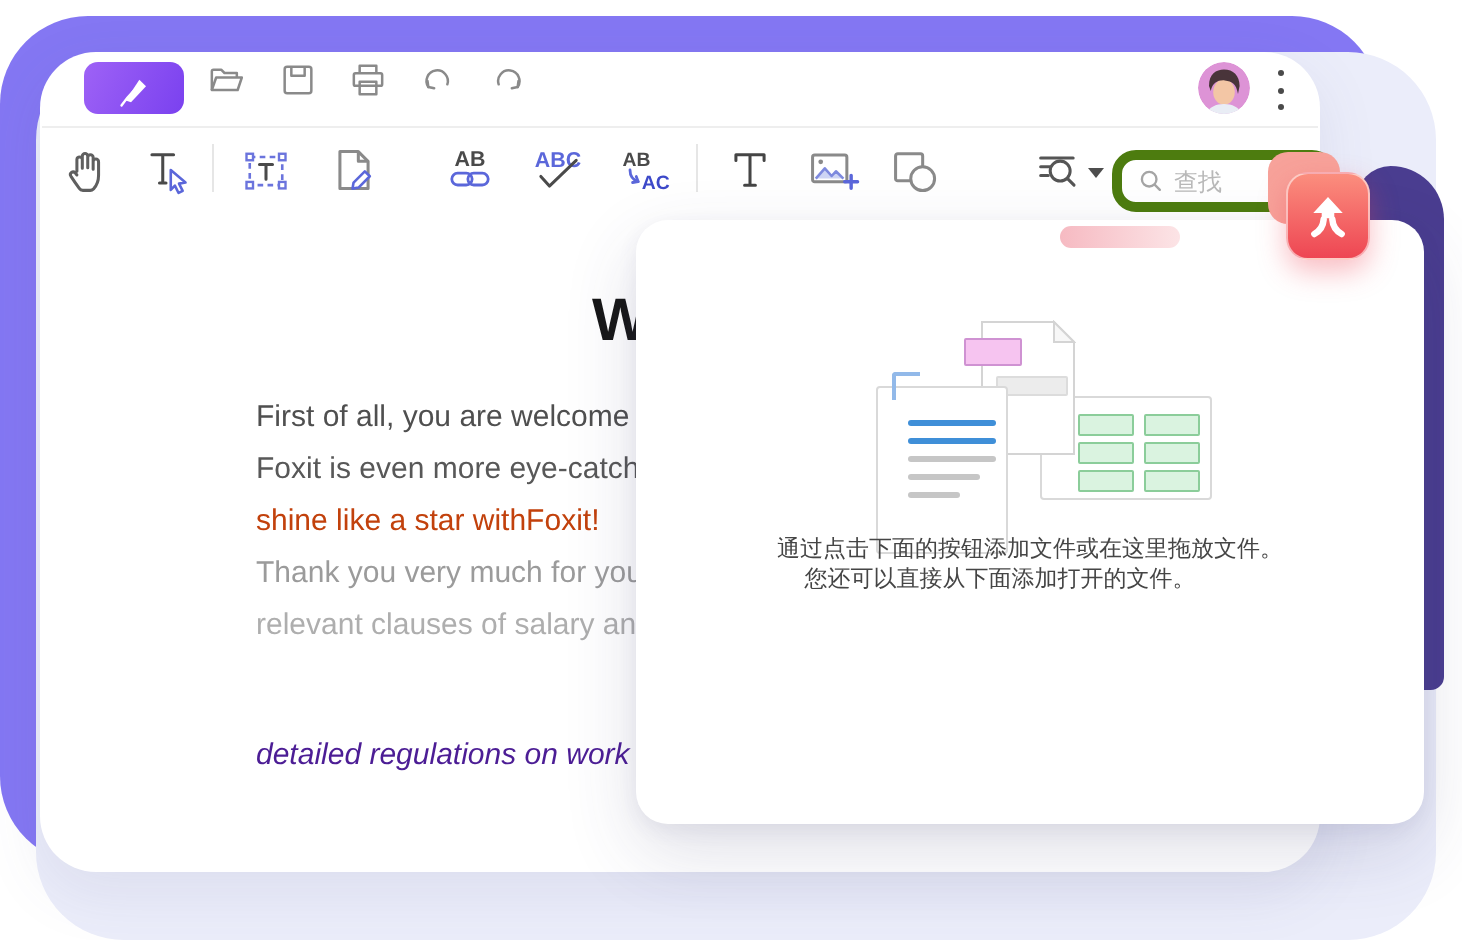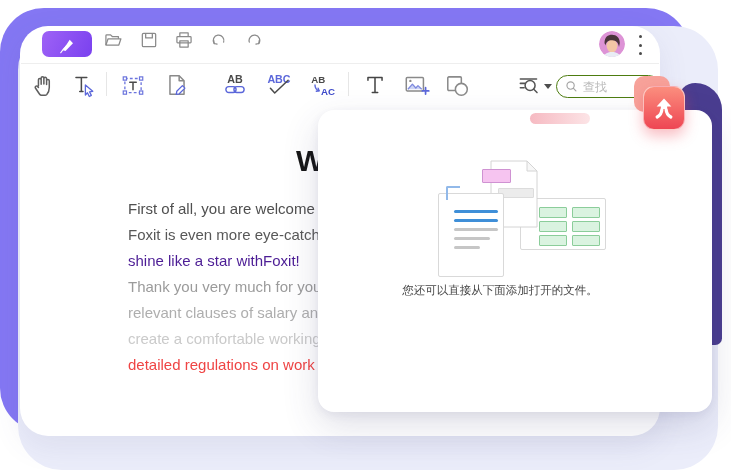--- a/index.html
+++ b/index.html
@@ -29,30 +29,30 @@
 
   .tb2{top:72px;width:26px;height:26px;display:flex;align-items:center;justify-content:center;cursor:pointer;}
   .t-hand{left:30px;} .t-select{left:70px;} .t-editbox{left:120px;} .t-editdoc{left:164px;}
   .t-link{left:220px;width:30px;} .t-spell{left:264px;width:30px;text-decoration:underline;} .t-replace{left:308px;width:28px;}
   .t-text{left:362px;} .t-image{left:402px;width:30px;} .t-shapes{left:444px;}
   .t-searchadv{left:516px;width:26px;}
   .vdiv{top:72px;width:1px;height:24px;background:#e6e6e6;}
   .vd1{left:106px;} .vd2{left:348px;}
   .caret{left:544px;top:84px;width:0;height:0;border-left:4px solid transparent;border-right:4px solid transparent;border-top:5px solid #4d4d4d;cursor:pointer;}
 
-  .search-pill{left:556px;top:75px;width:86px;height:21px;border:1px solid #4d7c0f;border-radius:12px;
+  .search-pill{left:556px;top:75px;width:86px;height:21px;border:5px solid #4d7c0f;border-radius:12px;
                background:#fff;display:flex;align-items:center;gap:5px;padding:0 8px;cursor:text;}
   .search-pill .ph{font-size:12px;color:#b9b9b9;line-height:1;}
 
   
   .doc-heading{left:296px;top:144px;font-size:30px;font-weight:bold;color:#161616;letter-spacing:.5px;}
   .doc-line{left:128px;width:260px;font-size:15px;line-height:20px;white-space:nowrap;}
-  .l0{top:199px;color:#4f4f4f;} .l1{top:225px;color:#585858;} .l2{top:251px;color:#4c1d95;}
+  .l0{top:199px;color:#4f4f4f;} .l1{top:225px;color:#585858;} .l2{top:251px;color:#c2410c;}
   .l3{top:277px;color:#9b9b9b;} .l4{top:303px;color:#aeaeae;} .l5{top:329px;color:#cacaca;}
-  .l6{top:355px;color:#ef4444;}
+  .l6{top:368px;color:#4c1d95;font-style:italic;}
 
   
   .card{left:318px;top:110px;width:394px;height:302px;border-radius:16px;background:#fff;
         box-shadow:0 14px 36px rgba(60,60,110,.16),0 3px 10px rgba(60,60,110,.08);}
   .pill{left:530px;top:113px;width:60px;height:11px;border-radius:6px;
         background:linear-gradient(90deg,#F6BAC2 0%,#FCE4E6 100%);}
 
   .illo{left:418px;top:152px;width:200px;height:132px;}
   .illo .rdoc{position:absolute;left:102px;top:46px;width:84px;height:50px;background:#fff;border:1px solid #d9d9d9;border-radius:2px;}
   .illo .cell{position:absolute;width:26px;height:9px;background:#DAF3E0;border:1px solid #8BCD9A;border-radius:1px;}
@@ -287,21 +287,20 @@
     </span>
     <span class="ph">查找</span>
   </div>
 
   <div class="abs doc-heading">W</div>
   <div class="abs doc-line l0">First of all, you are welcome to</div>
   <div class="abs doc-line l1">Foxit is even more eye-catchin</div>
   <div class="abs doc-line l2">shine like a star withFoxit!</div>
   <div class="abs doc-line l3">Thank you very much for your</div>
   <div class="abs doc-line l4">relevant clauses of salary and</div>
-  <div class="abs doc-line l5">create a comfortable working</div>
   <div class="abs doc-line l6">detailed regulations on work</div>
 
   <div class="abs card"></div>
   <div class="abs pill"></div>
 
   <div class="abs illo">
     <div class="rdoc">
       <div class="cell" style="left:18px;top:8px;"></div>
         <div class="cell" style="left:51px;top:8px;"></div>
       <div class="cell" style="left:18px;top:22px;"></div>
@@ -318,20 +317,21 @@
     <div class="ldoc">
       <div class="tline blue" style="top:16px;width:44px;"></div>
       <div class="tline blue" style="top:25px;width:44px;"></div>
       <div class="tline gray" style="top:34px;width:44px;"></div>
       <div class="tline gray" style="top:43px;width:36px;"></div>
       <div class="tline gray" style="top:52px;width:26px;"></div>
     </div>
     <div class="bracket"></div>
   </div>
 
+  <div class="abs instr in0">通过点击下面的按钮添加文件或在这里拖放文件。</div>
   <div class="abs instr in1">您还可以直接从下面添加打开的文件。</div>
 
 
   <div class="abs foxit-back"></div>
   <div class="abs foxit-front">
     <svg width="26" height="26" viewBox="0 0 24 24">
       <path d="M12 3.2 L18.8 10.6 H14.9 V13 H9.1 V10.6 H5.2 Z" fill="#fff"></path>
       <path d="M10 13.6 C9.8 16.6 8 19 5.7 20.3" stroke="#fff" stroke-width="3" fill="none" stroke-linecap="round"></path>
       <path d="M14 13.6 C14.2 16.6 16 19 18.3 20.3" stroke="#fff" stroke-width="3" fill="none" stroke-linecap="round"></path>
     </svg>

